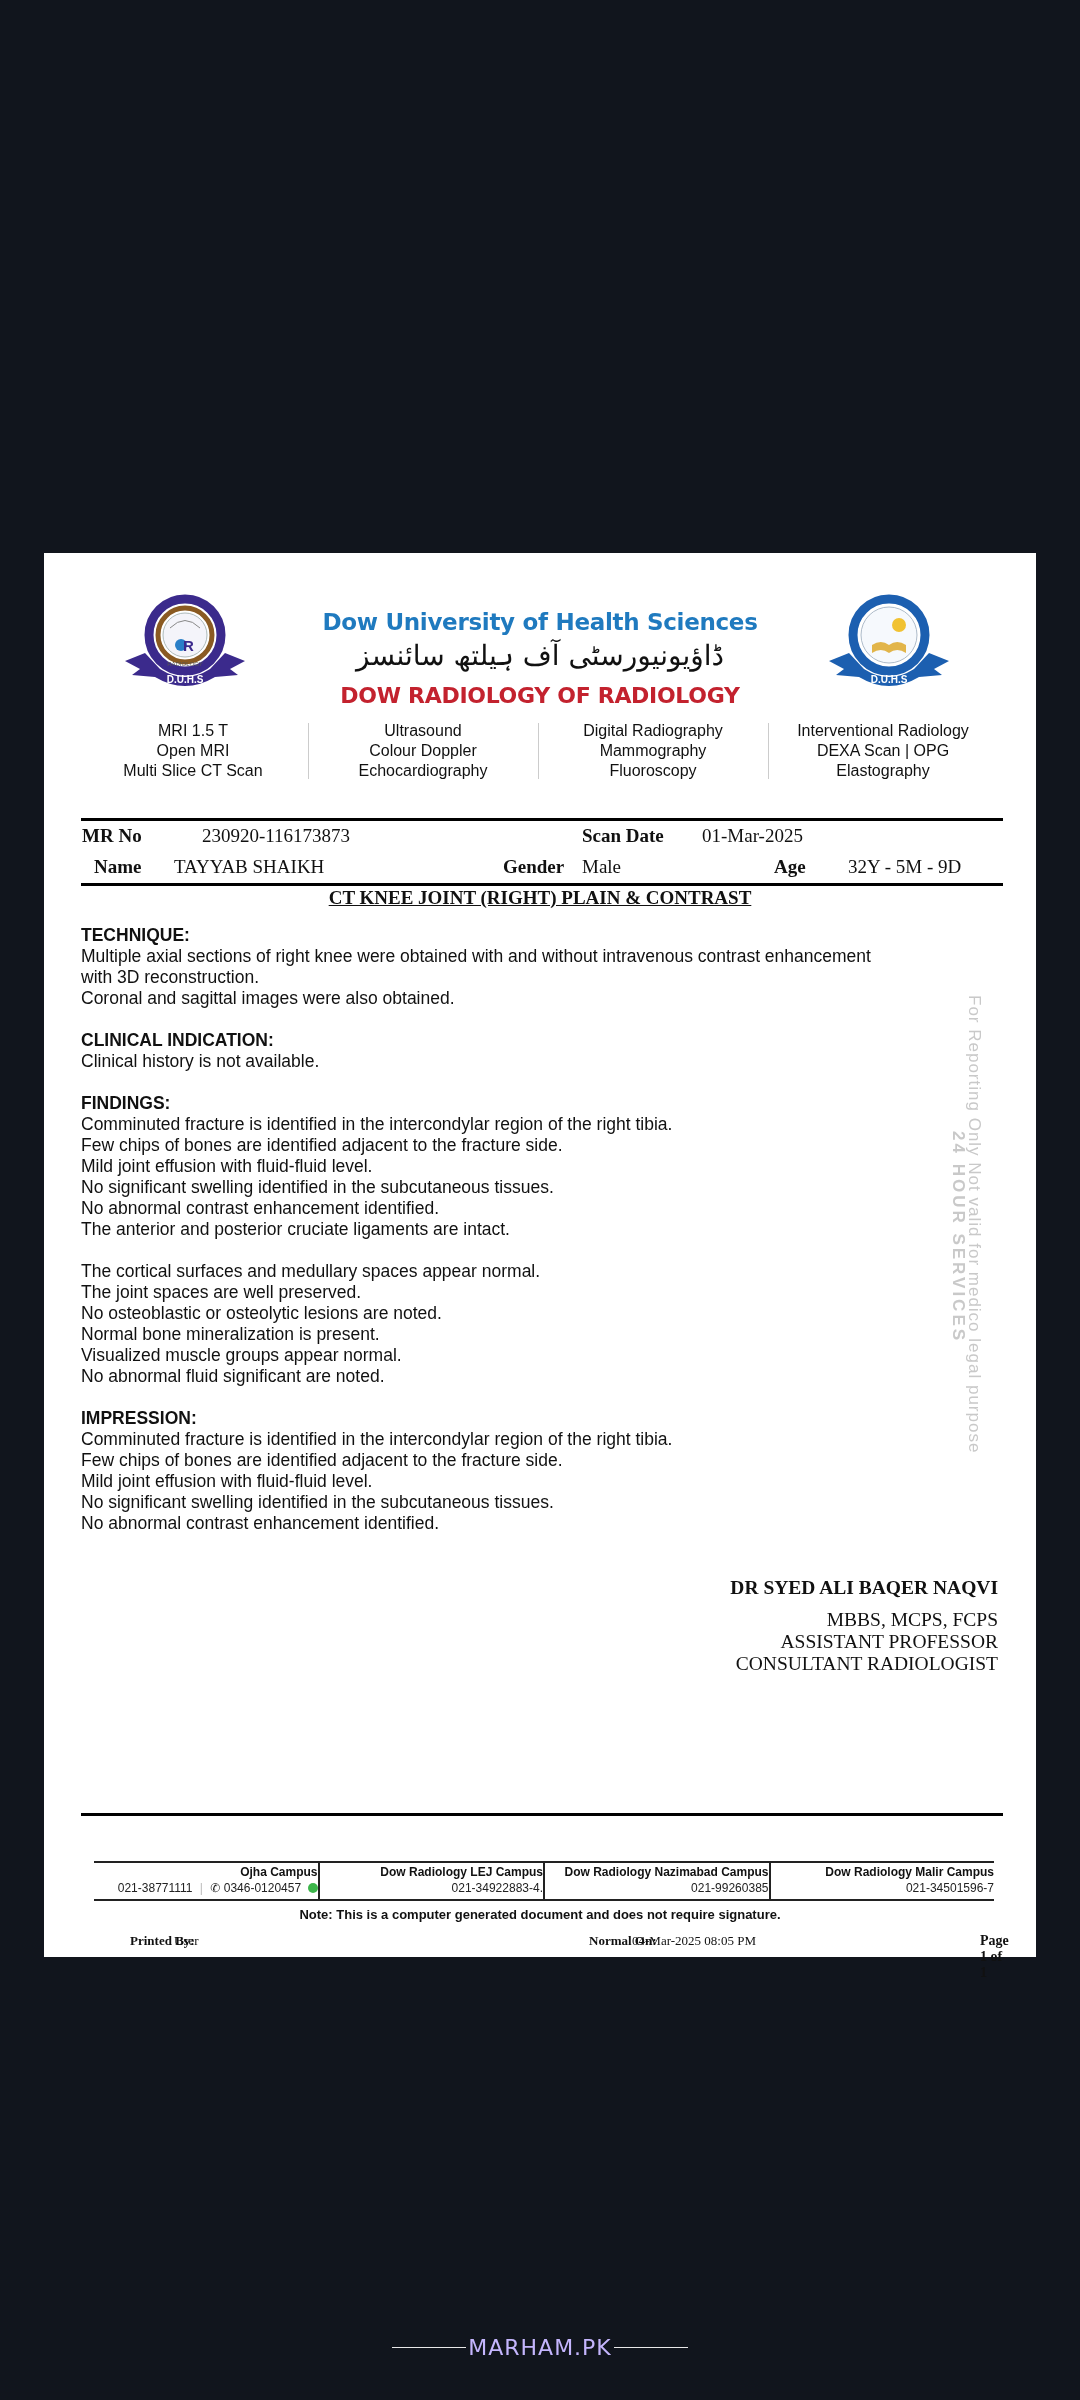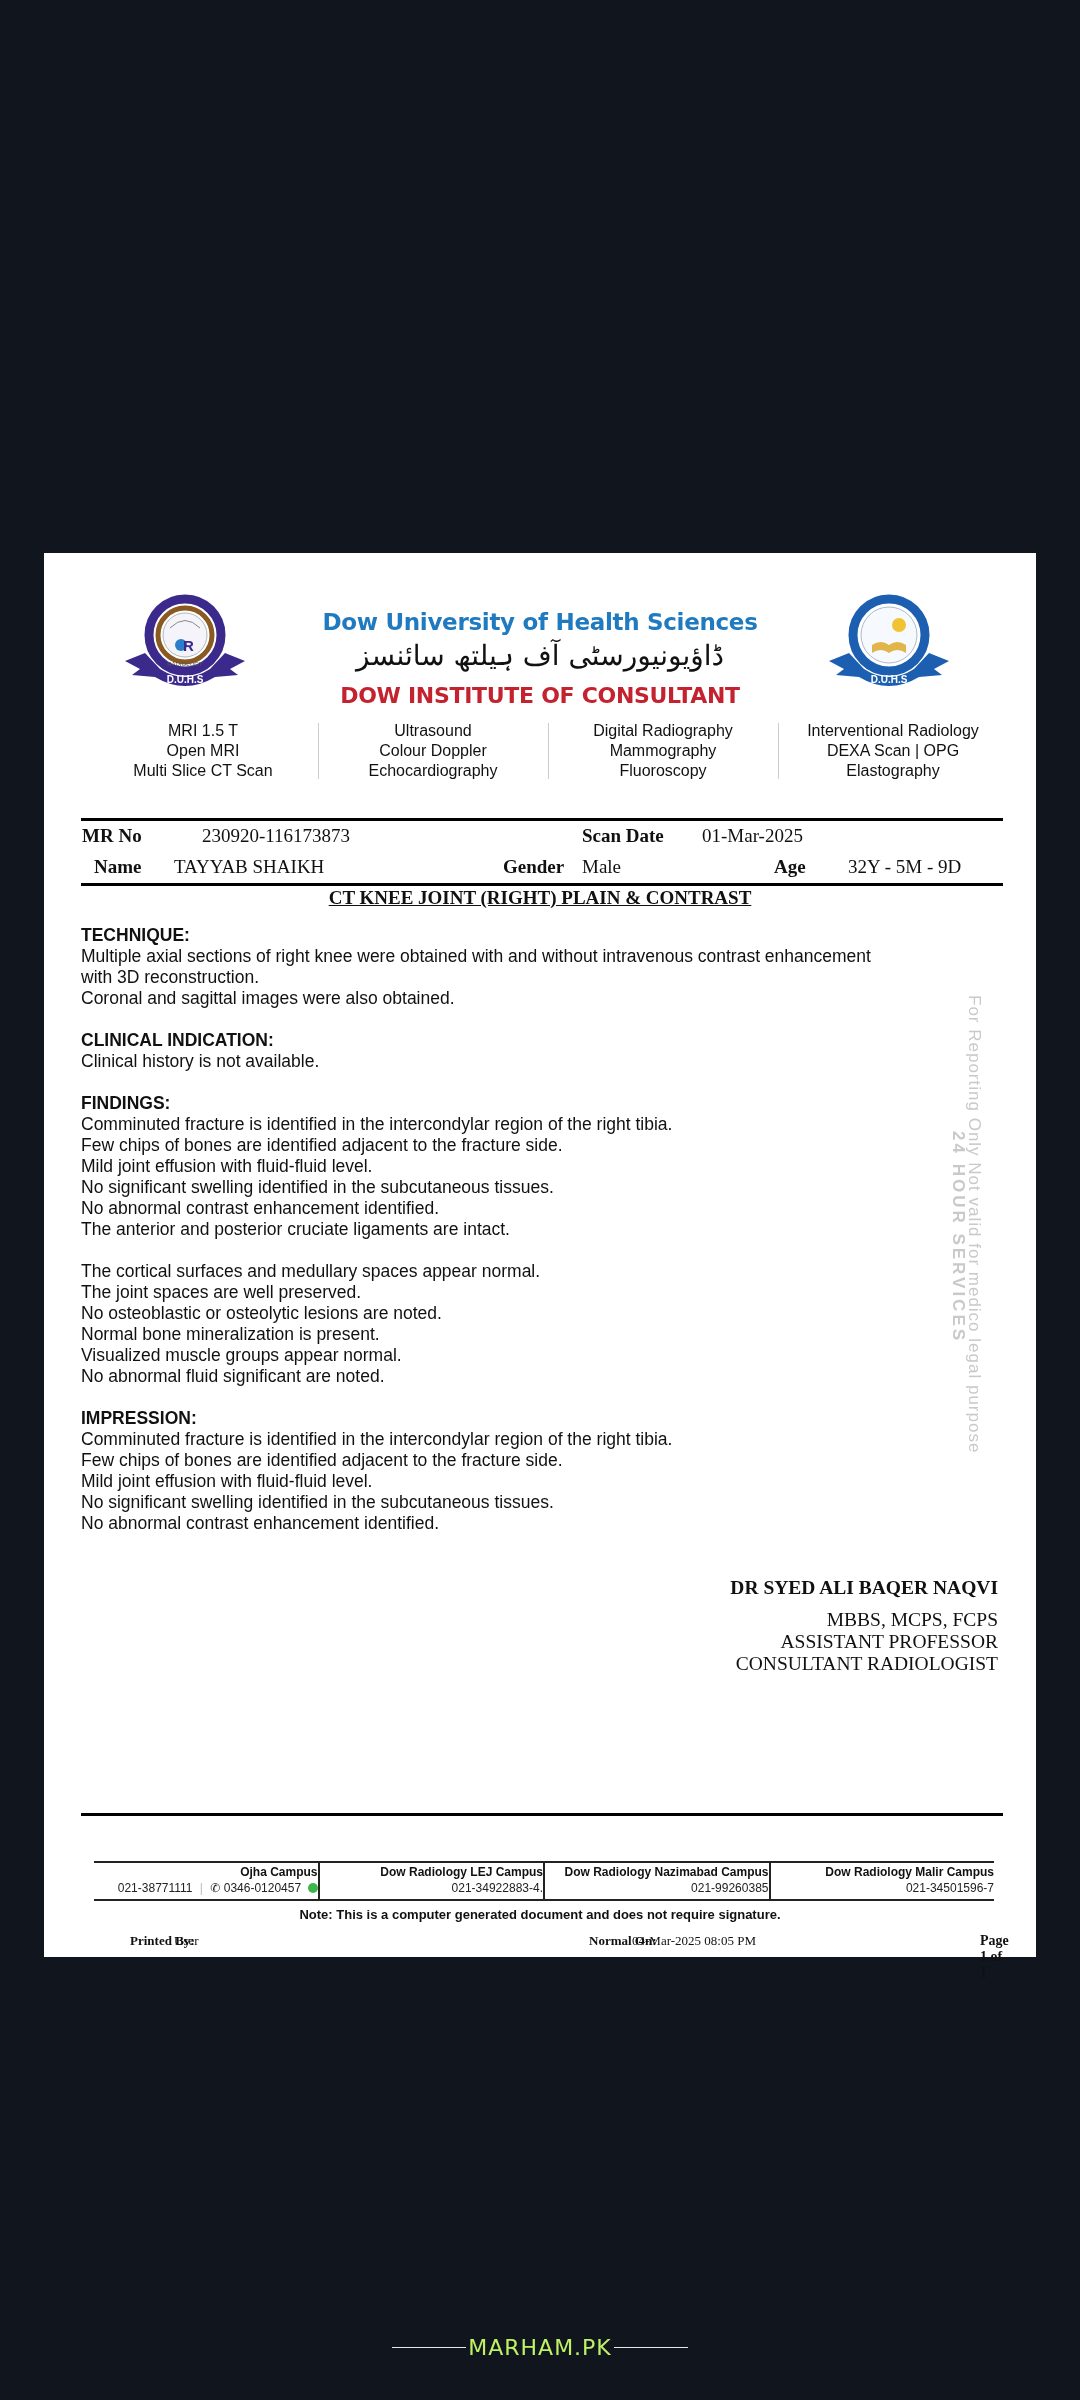--- a/index.html
+++ b/index.html
@@ -15,21 +15,21 @@
   .logo { position:absolute; width:130px; height:100px; }
   .logo svg { width:100%; height:100%; }
   .logo-left { left:76px; top:40px; }
   .logo-right { left:780px; top:40px; }
   .uni-title { position:absolute; left:0; right:0; top:56px; text-align:center;
     color:#1f7abf; font-weight:bold; font-size:23px; font-family:"DejaVu Sans", sans-serif; letter-spacing:-0.3px; }
   .urdu-title { position:absolute; left:0; right:0; top:86px; text-align:center;
     font-size:28px; color:#111; font-family:"DejaVu Serif", serif; direction:rtl; }
   .inst-title { position:absolute; left:0; right:0; top:130px; text-align:center;
     color:#c3222e; font-weight:bold; font-size:22px; font-family:"DejaVu Sans", sans-serif; letter-spacing:-0.3px; }
-  .services { position:absolute; top:168px; left:44px; width:920px; height:66px; display:flex; }
+  .services { position:absolute; top:168px; left:34px; width:920px; height:66px; display:flex; }
   .svc-col { flex:1; text-align:center; font-size:16px; line-height:20px; color:#111; position:relative; }
   .svc-col + .svc-col::before { content:""; position:absolute; left:0; top:2px; height:56px; border-left:1px solid #ccc; }
   .svc-col .l { display:block; }
 
   
   .rule-thick { position:absolute; left:37px; width:922px; height:3px; background:#000; }
   .pinfo { position:absolute; left:38px; width:920px; font-family:"Liberation Serif", serif; font-size:19px; }
   .pinfo .lbl { position:absolute; font-weight:bold; }
   .pinfo .val { position:absolute; }
   .exam-title { position:absolute; left:0; right:0; top:334px; text-align:center;
@@ -59,21 +59,21 @@
   .campus .ph { color:#222; }
   .wa-dot { display:inline-block; width:10px; height:10px; border-radius:50%; background:#3cb54a; vertical-align:-1px; margin-left:3px; }
   .ph-sep { color:#bbb; margin:0 4px; }
   .note { position:absolute; left:0; right:0; top:1354px; text-align:center; font-weight:bold; font-size:13px; }
   .printed { position:absolute; top:1380px; left:38px; width:920px; font-family:"Liberation Serif", serif; font-size:13px; }
   .printed span { position:absolute; }
   .printed .b { font-weight:bold;margin-left:48px; }
 
   .brand { position:absolute; top:2334px; left:392px; width:296px; height:26px; display:flex; align-items:center; }
   .brand .line { flex:1; height:1px; background:#e8e8e8; }
-  .brand .txt { color:#bef264; font-size:22px; letter-spacing:1px; padding:0 2px; font-family:"DejaVu Sans", sans-serif; }
+  .brand .txt { color:#c4b5fd; font-size:22px; letter-spacing:1px; padding:0 2px; font-family:"DejaVu Sans", sans-serif; }
 </style>
 </head>
 <body>
 
 <div class="page">
 
   <div class="logo logo-left">
     <svg viewBox="0 0 130 100">
       <circle cx="65" cy="42" r="36" fill="none" stroke="#3b2a8c" stroke-width="9"></circle>
       <circle cx="65" cy="42" r="27" fill="none" stroke="#8a5a22" stroke-width="5"></circle>
@@ -93,21 +93,21 @@
       <circle cx="65" cy="42" r="28" fill="#f6f9fd" stroke="#9ab" stroke-width="0.8"></circle>
       <circle cx="75" cy="32" r="7" fill="#f1c232"></circle>
       <path d="M48 52 Q57 46 65 52 Q73 46 82 52 L82 60 Q73 54 65 60 Q57 54 48 60 Z" fill="#e2b54a"></path>
       <path d="M5 68 L25 60 L40 76 Q65 92 90 76 L105 60 L125 68 L110 76 L118 82 L95 84 Q65 102 35 84 L12 82 L20 76 Z" fill="#1c5fb0"></path>
       <text x="65" y="90" text-anchor="middle" font-size="10" font-weight="bold" fill="#fff" font-family="Liberation Sans, sans-serif">D.U.H.S</text>
     </svg>
   </div>
 
   <div class="uni-title">Dow University of Health Sciences</div>
   <div class="urdu-title">ڈاؤیونیورسٹی آف ہیلتھ سائنسز</div>
-  <div class="inst-title">DOW INSTITUTE OF CONSULTANT</div>
+  <div class="inst-title">DOW RADIOLOGY OF RADIOLOGY</div>
 
   <div class="services">
     <div class="svc-col">
       <span class="l">MRI 1.5 T</span>
       <span class="l">Open MRI</span>
       <span class="l">Multi Slice CT Scan</span>
     </div>
     <div class="svc-col">
       <span class="l">Ultrasound</span>
       <span class="l">Colour Doppler</span>

